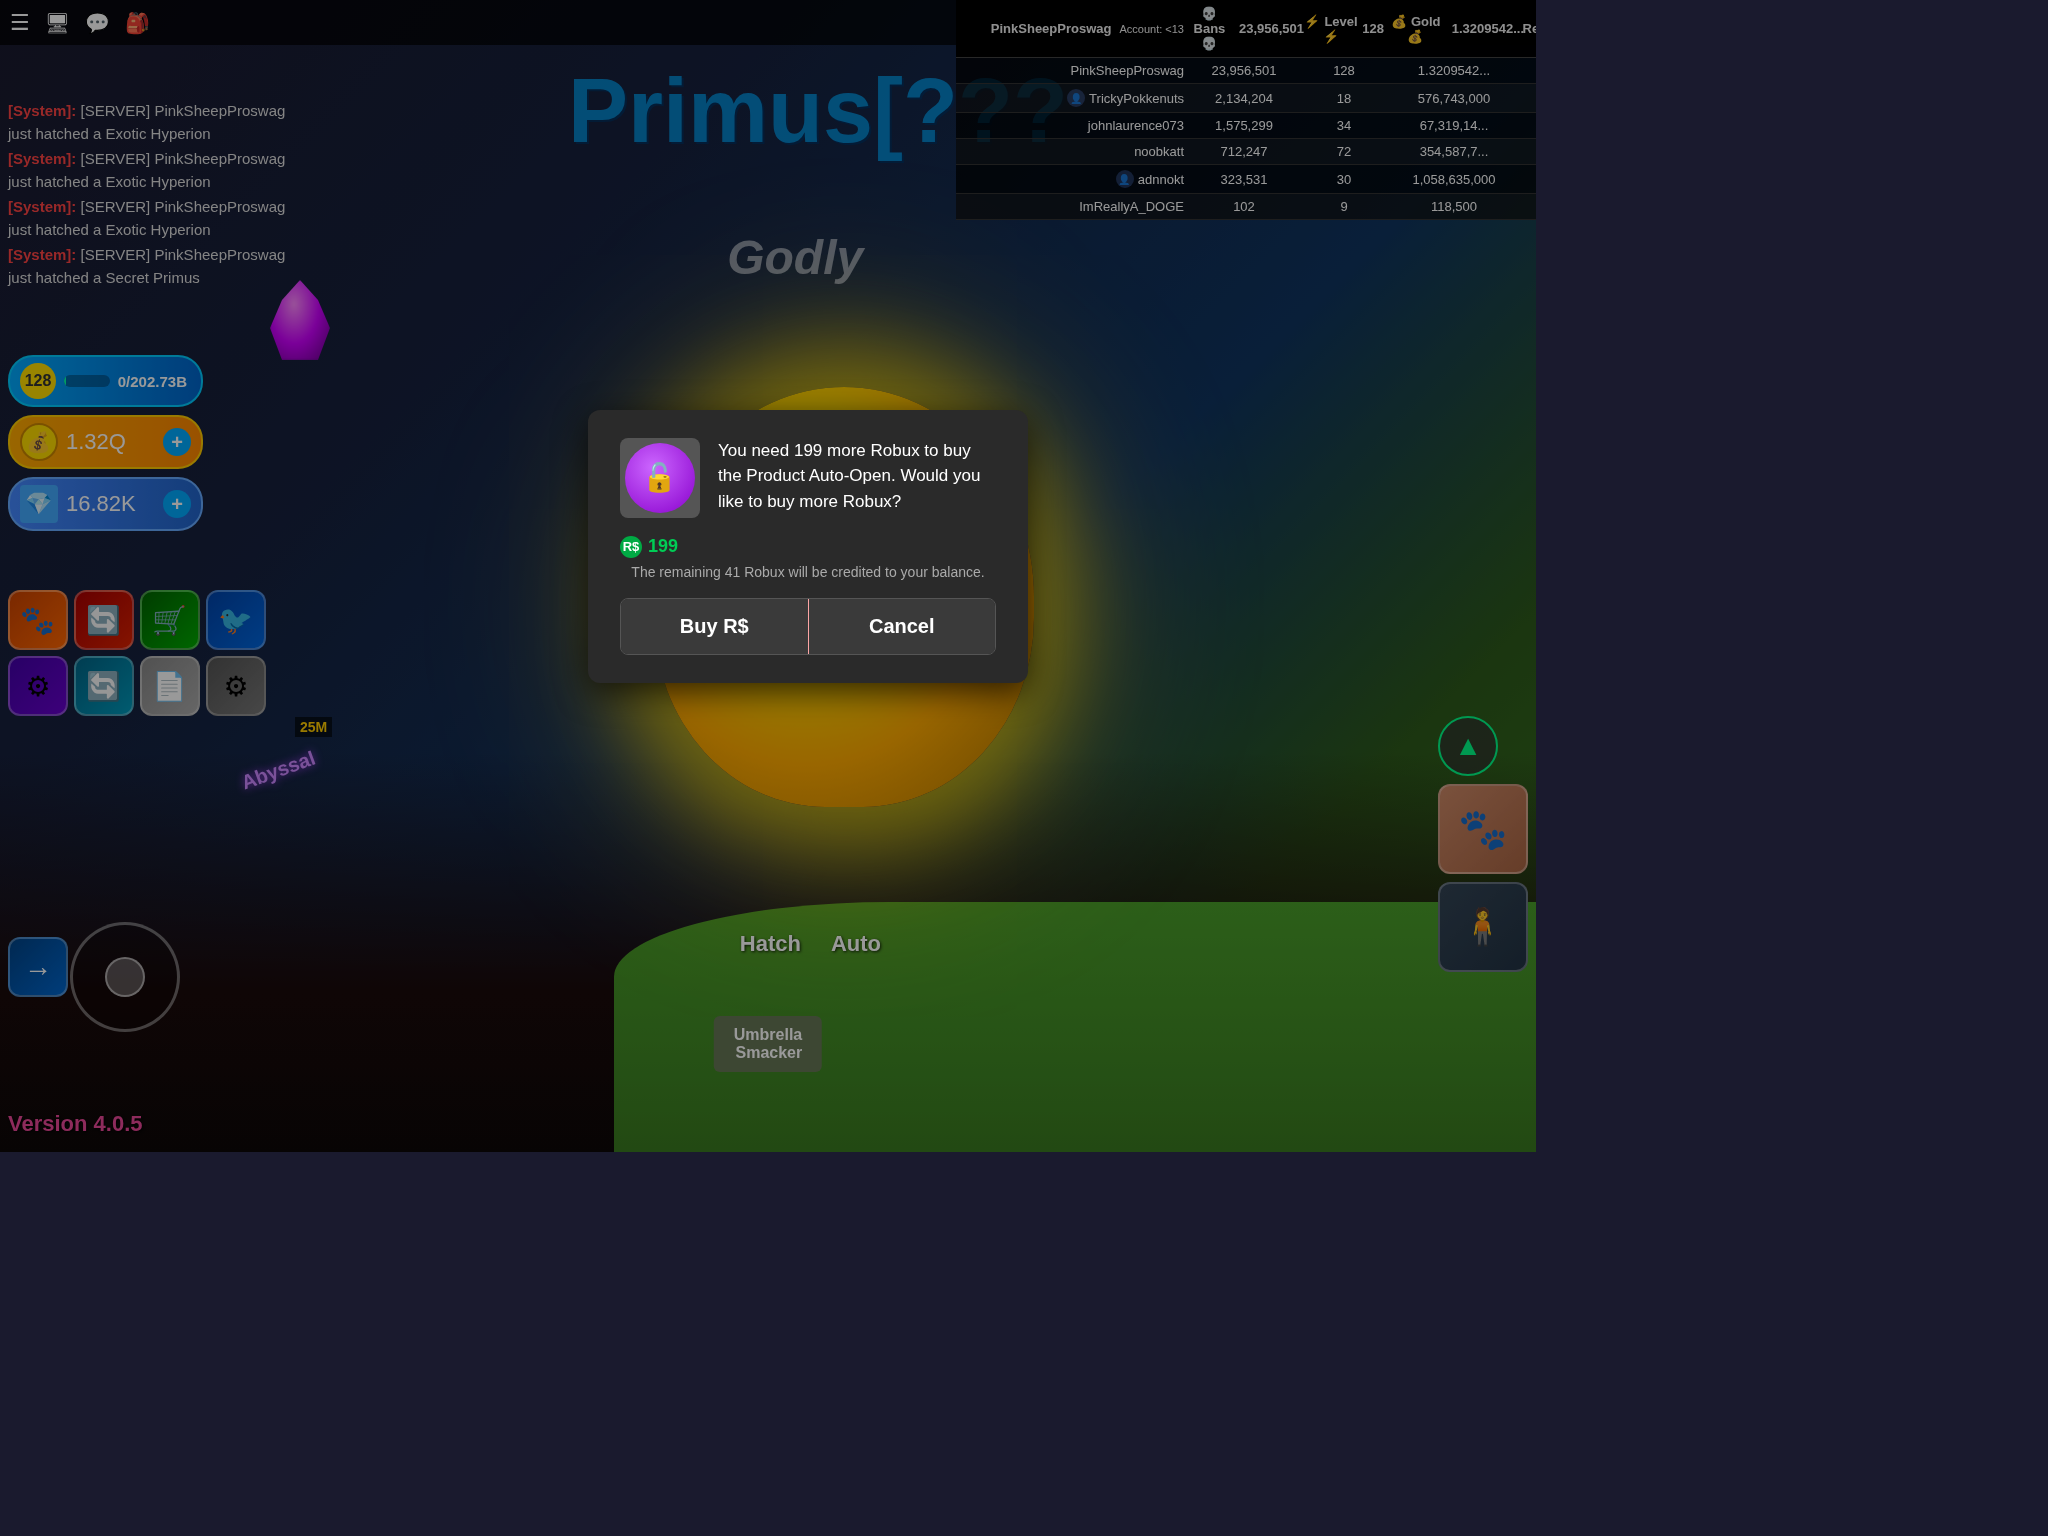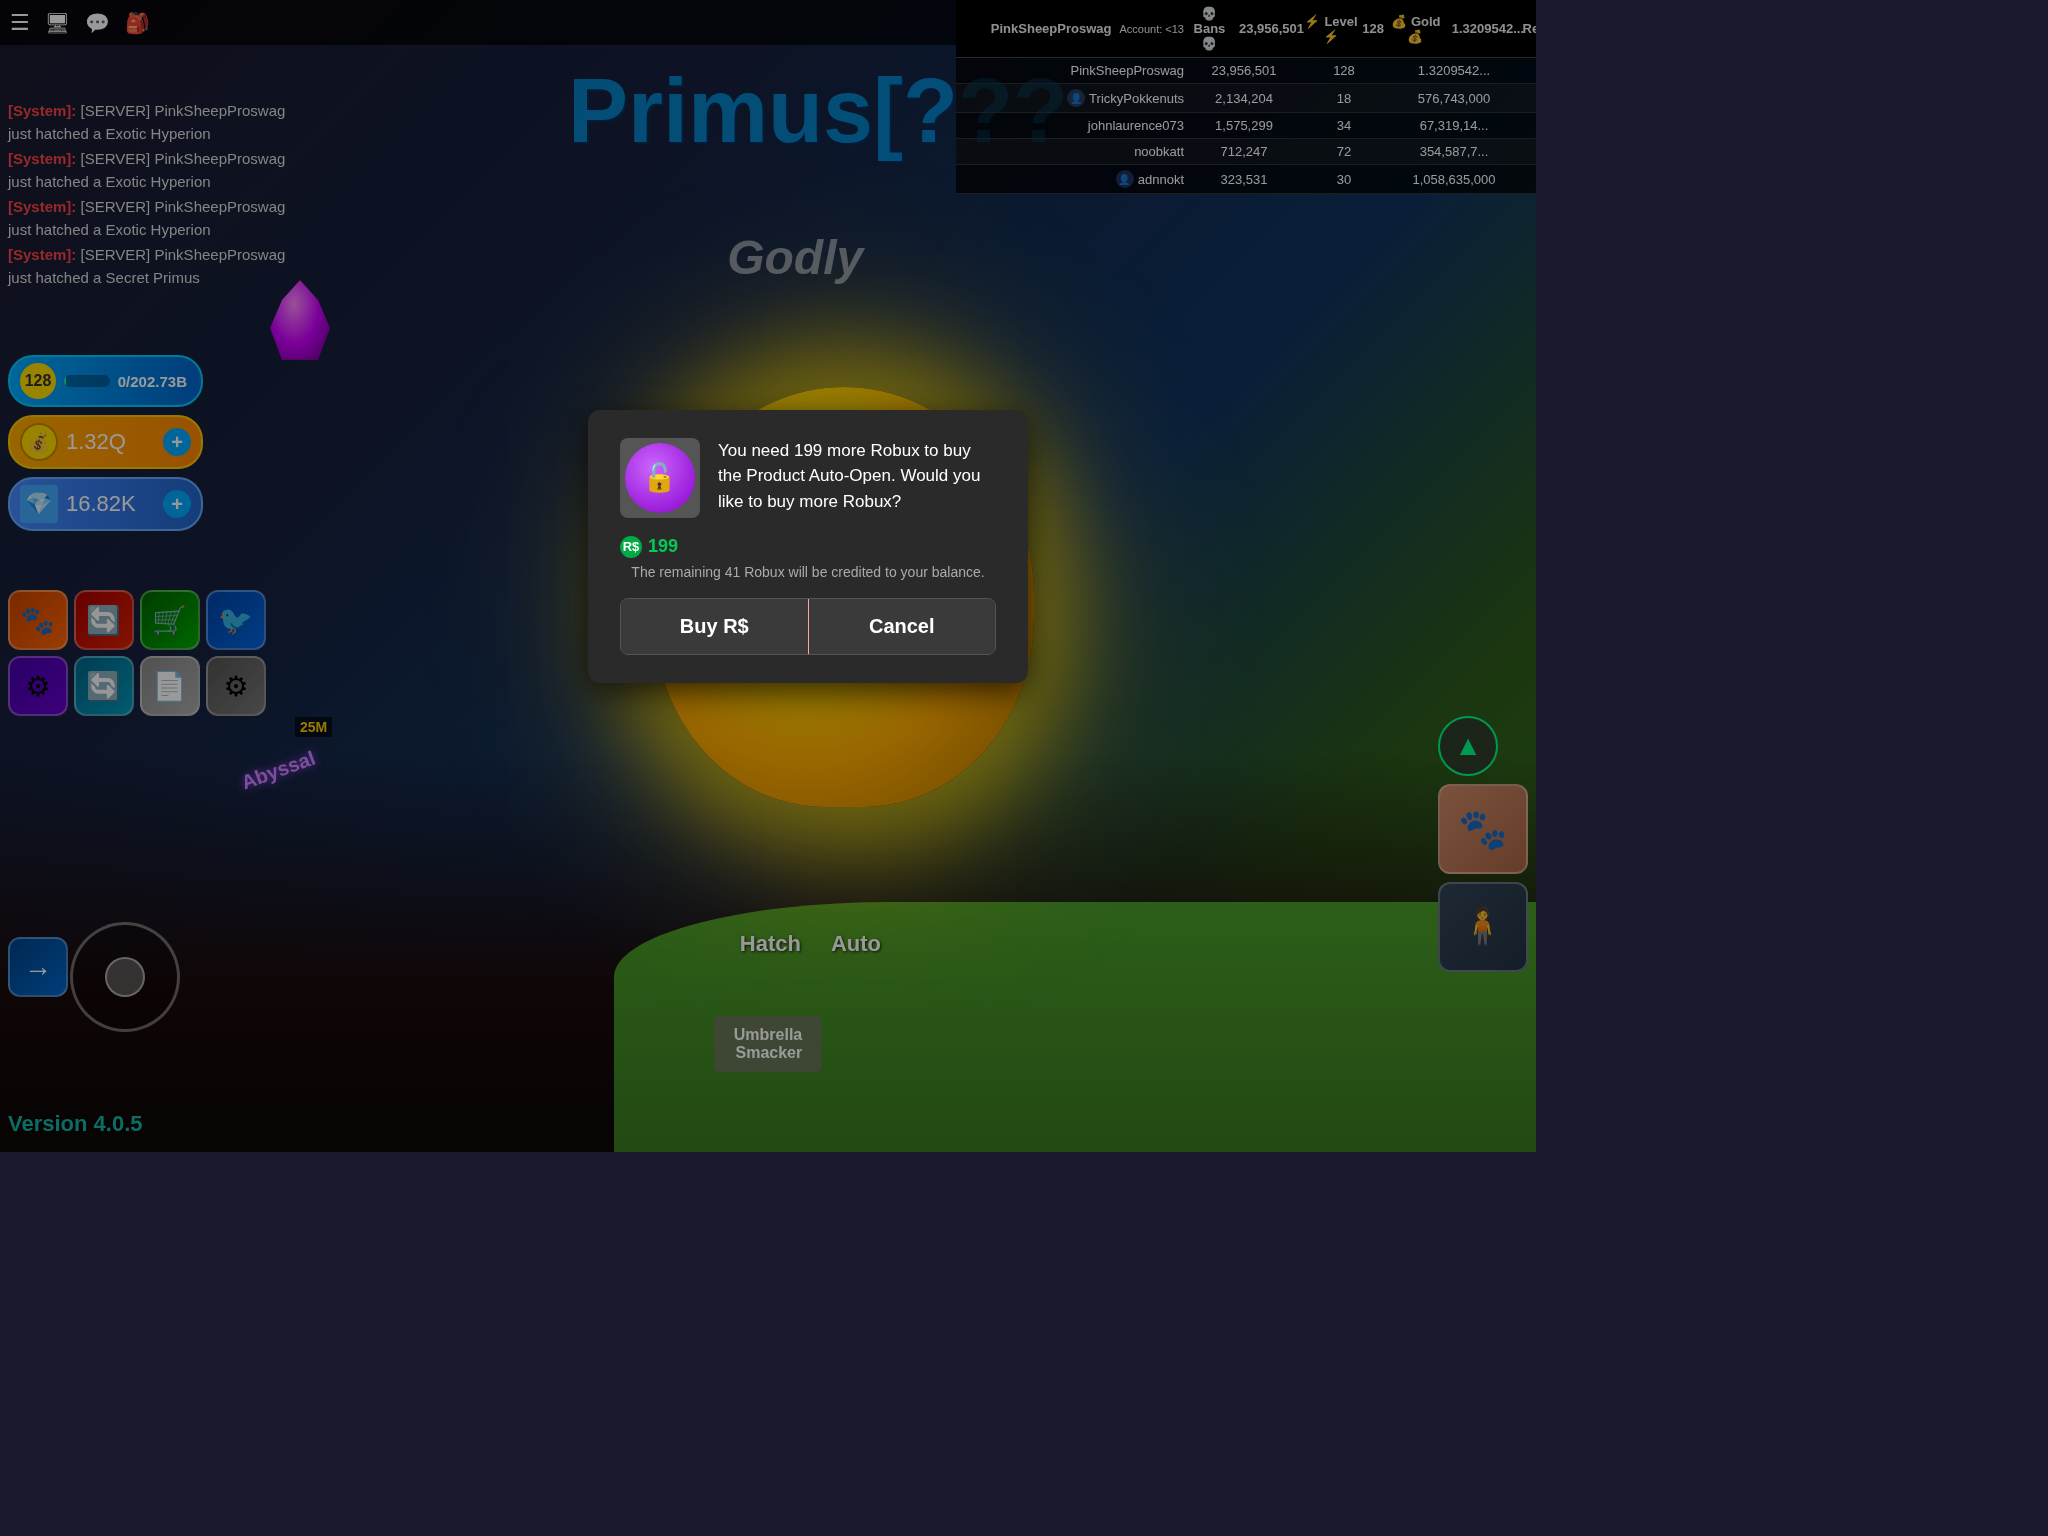--- a/index.html
+++ b/index.html
@@ -388,21 +388,21 @@
       cursor: pointer;
       z-index: 20;
       border: 2px solid rgba(255,255,255,0.3);
     }
 
     
     .version-text {
       position: absolute;
       bottom: 15px;
       left: 8px;
-      color: #14b8a6;
+      color: #ec4899;
       font-size: 22px;
       font-weight: bold;
       z-index: 20;
       text-shadow: 1px 1px 3px black;
     }
 
     
     .right-btns {
       position: absolute;
       right: 8px;
@@ -762,20 +762,30 @@
     </div>
       <div class="lb-row">
       <div class="lb-cell name">
         <span class="avatar-icon">👤</span>
         <span>adnnokt</span>
       </div>
       <div class="lb-cell">323,531</div>
       <div class="lb-cell">30</div>
       <div class="lb-cell">1,058,635,000</div>
       <div class="lb-cell">262</div>
+    </div>
+      <div class="lb-row">
+      <div class="lb-cell name">
+
+        <span>ImReallyA_DOGE</span>
+      </div>
+      <div class="lb-cell">102</div>
+      <div class="lb-cell">9</div>
+      <div class="lb-cell">118,500</div>
+      <div class="lb-cell">0</div>
     </div>
     </div>
 </div>
 
 <div class="chat-log" id="chat-log-container">
     <div class="chat-line"><span class="chat-system">[System]:</span><span class="chat-message"> [SERVER] PinkSheepProswag just hatched a Exotic Hyperion</span></div>
     <div class="chat-line"><span class="chat-system">[System]:</span><span class="chat-message"> [SERVER] PinkSheepProswag just hatched a Exotic Hyperion</span></div>
     <div class="chat-line"><span class="chat-system">[System]:</span><span class="chat-message"> [SERVER] PinkSheepProswag just hatched a Exotic Hyperion</span></div>
     <div class="chat-line"><span class="chat-system">[System]:</span><span class="chat-message"> [SERVER] PinkSheepProswag just hatched a Secret Primus</span></div>
   </div>

